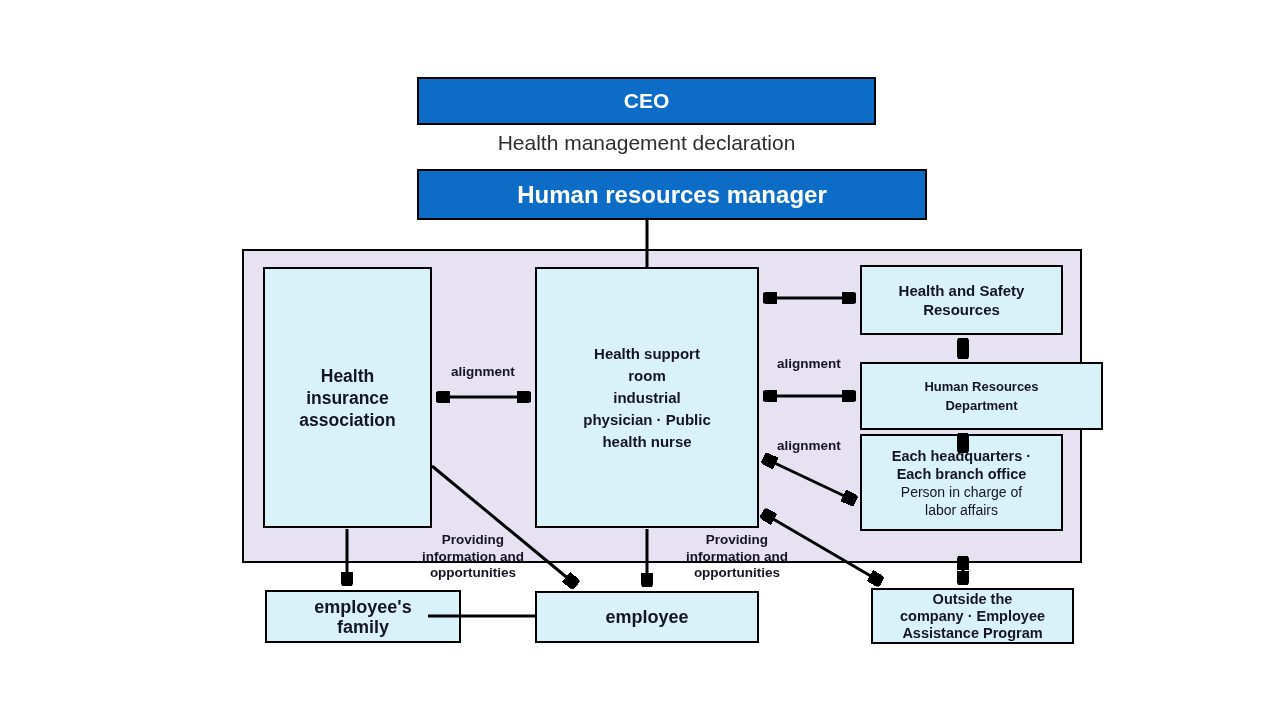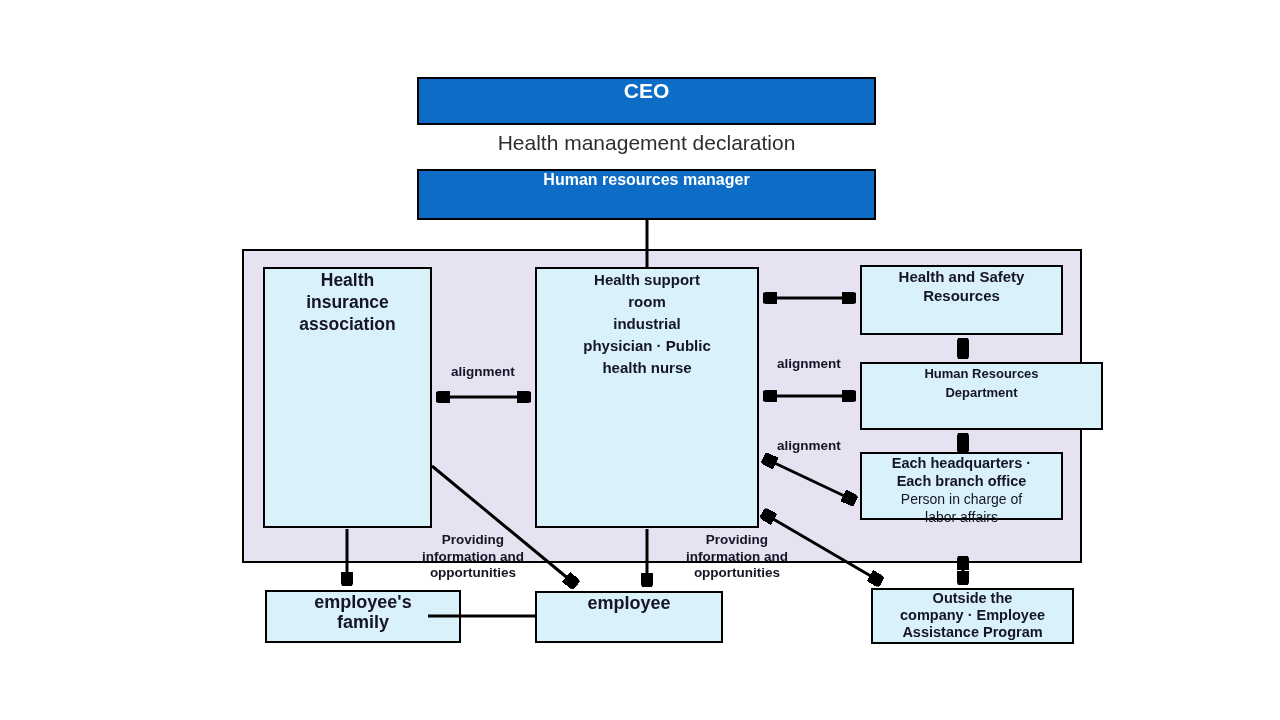--- a/index.html
+++ b/index.html
@@ -12,21 +12,21 @@
     --white-text:#ffffff;
   }
   html,body { margin:0; padding:0; }
   #canvas {
     position:relative; width:1280px; height:720px; background:#ffffff;
     font-family:"Liberation Sans","DejaVu Sans",sans-serif; overflow:hidden;
   }
   .box {
     position:absolute; box-sizing:border-box;
     border:2px solid var(--border-color);
-    display:flex; flex-direction:column; align-items:center; justify-content:flex-start;
+    display:flex; flex-direction:column; align-items:center; justify-content:center;
     text-align:center; white-space:pre-line; font-weight:bold; color:var(--text-dark);
     z-index:2;
   }
   .blue { background:var(--accent-blue); color:var(--white-text); }
   .cyan { background:var(--box-bg); }
   .container-band {
     position:absolute; box-sizing:border-box; background:var(--container-bg);
     border:2px solid var(--border-color); z-index:1;
   }
   .caption {
@@ -45,21 +45,21 @@
 <body>
 
 <div id="canvas">
 
   <div class="box blue" style="left:417px; top:77px; width:459px; height:48px; font-size:21px;">
     <span>CEO</span>
   </div>
 
   <div class="caption" style="left:417px; top:131px; width:459px;">Health management declaration</div>
 
-  <div class="box blue" style="left:417px; top:169px; width:459px; height:51px; font-size:16px;">
+  <div class="box blue" style="left:417px; top:169px; width:510px; height:51px; font-size:24px;">
     <span>Human resources manager</span>
   </div>
 
   <div class="container-band" style="left:242px; top:249px; width:840px; height:314px;"></div>
 
   <div class="box cyan" style="left:263px; top:267px; width:169px; height:261px; font-size:17.5px; line-height:22px;">
     <span>Health
 insurance
 association</span>
   </div>
@@ -75,33 +75,33 @@
   <div class="box cyan" style="left:860px; top:265px; width:203px; height:70px; font-size:15px; line-height:19px;">
     <span>Health and Safety
 Resources</span>
   </div>
 
   <div class="box cyan" style="left:860px; top:362px; width:243px; height:68px; font-size:13px; line-height:19px;">
     <span>Human Resources
 Department</span>
   </div>
 
-  <div class="box cyan" style="left:860px; top:452px; width:203px; height:68px; font-size:14.5px; line-height:18px;">
+  <div class="box cyan" style="left:860px; top:434px; width:203px; height:97px; font-size:14.5px; line-height:18px;">
     <span>Each headquarters ·
 Each branch office</span>
     <span class="sub" style="font-size:14px;">Person in charge of
 labor affairs</span>
   </div>
 
   <div class="box cyan" style="left:265px; top:590px; width:196px; height:53px; font-size:18px; line-height:20px;">
     <span>employee's
 family</span>
   </div>
 
-  <div class="box cyan" style="left:535px; top:591px; width:188px; height:52px; font-size:18px;">
+  <div class="box cyan" style="left:535px; top:591px; width:224px; height:52px; font-size:18px;">
     <span>employee</span>
   </div>
 
   <div class="box cyan" style="left:860px; top:588px; width:203px; height:56px; font-size:14.5px; line-height:17px;margin-left:11px;">
     <span>Outside the
 company · Employee
 Assistance Program</span>
   </div>
 
   <svg class="overlay" width="1280" height="720" viewBox="0 0 1280 720">

